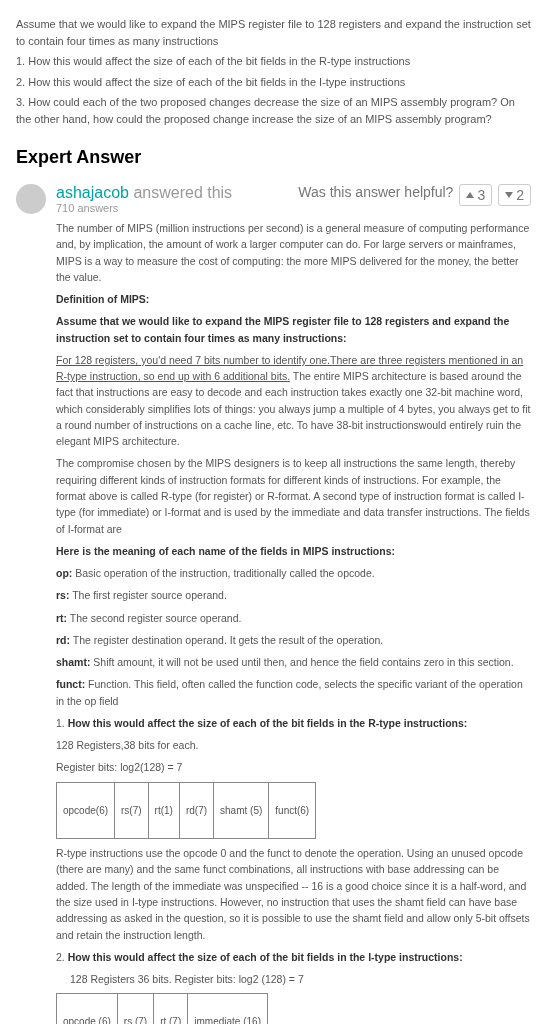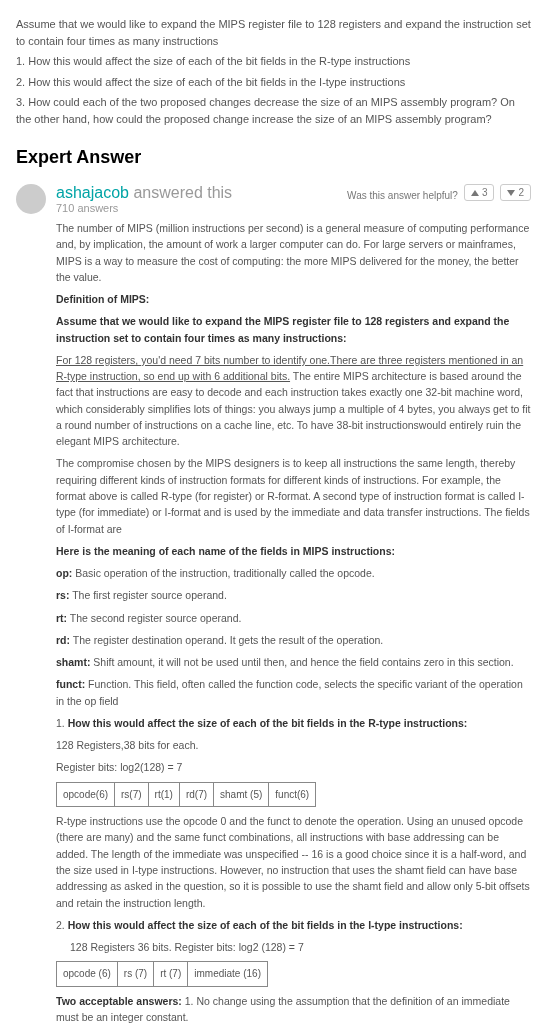--- a/index.html
+++ b/index.html
@@ -7,31 +7,31 @@
 .q{color:#555;line-height:1.5}
 .q p{margin:4px 0}
 .hdr{color:#000000;font-size:18px;font-weight:bold;margin:20px 0 16px}
 .ans{display:flex;gap:10px}
 .av{width:30px;height:30px;border-radius:50%;background:#ccc;flex-shrink:0}
 .body{flex:1}
 .meta{display:flex;justify-content:space-between;align-items:flex-start}
 .auth{color:#00a4a6;font-size:16px}
 .auth .t{color:#999}
 .cnt{color:#999;font-size:11px}
-.fb{display:flex;gap:6px;align-items:flex-end;font-size:10px;color:#777}
+.fb{display:flex;gap:6px;align-items:flex-start;font-size:14px;color:#777}
 .btn{border:1px solid #ccc;border-radius:3px;padding:2px 6px;display:flex;align-items:center;gap:3px;cursor:pointer}
 .th{width:0;height:0;border-left:4px solid transparent;border-right:4px solid transparent}
 .up{border-bottom:6px solid #777}
 .dn{border-top:6px solid #777}
 .content{color:#555;line-height:1.55;font-size:10.5px}
 .content p{margin:6px 0}
 .content b,.content strong{color:#333}
 .u{text-decoration:underline}
 table{border-collapse:collapse;margin:6px 0}
-td{border:1px solid #888;padding:4px 6px;font-size:10px}
+td{border:1px solid #888;padding:20px 6px;font-size:10px}
 </style>
 </head>
 <body>
 
 <div class="wrap">
 <div class="q">
 <p>Assume that we would like to expand the MIPS register file to 128 registers and expand the instruction set to contain four times as many instructions</p>
 <p>1. How this would affect the size of each of the bit fields in the R-type instructions</p>
 <p>2. How this would affect the size of each of the bit fields in the I-type instructions</p>
 <p>3. How could each of the two proposed changes decrease the size of an MIPS assembly program? On the other hand, how could the proposed change increase the size of an MIPS assembly program?</p>

